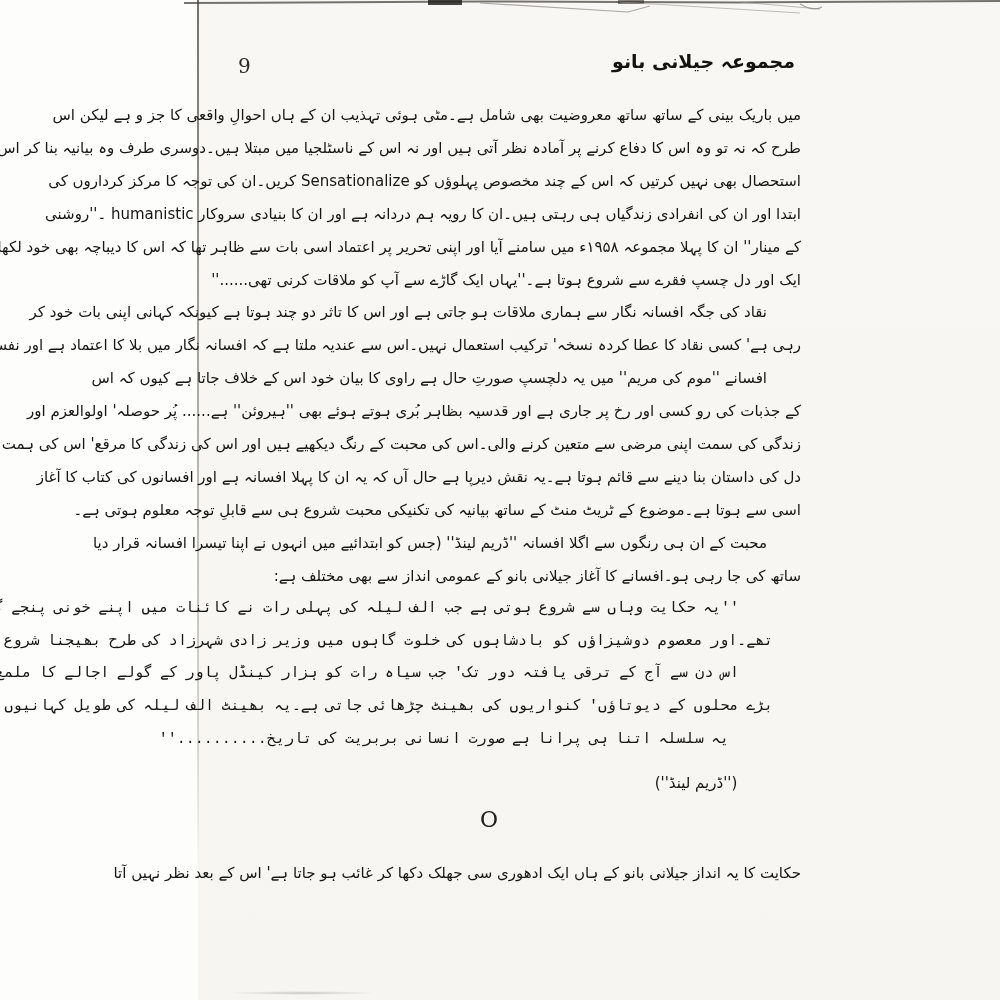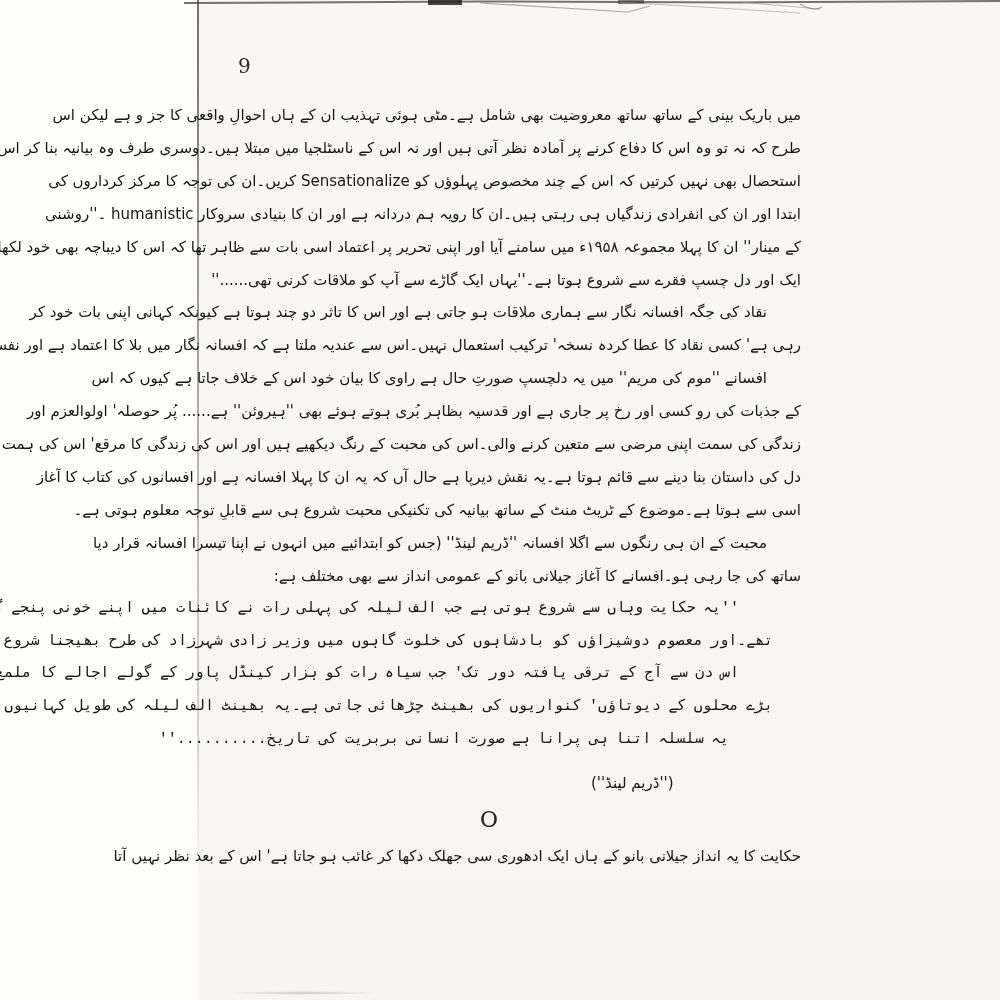--- a/index.html
+++ b/index.html
@@ -43,29 +43,29 @@
   .line{
     line-height:32.9px;white-space:nowrap;
     text-align:justify;text-align-last:justify;
   }
   .line.end{text-align-last:right;}
   .line.center{text-align-last:center;}
   .line.indent{padding-right:34px;}
   .para.quote{margin-right:28px;word-spacing:-1.5px;font-family:Liberation Mono, monospace;}
   .para.quote .line.end{padding-right:44px;}
   .attribution{
-    margin-top:13px;direction:rtl;text-align:left;padding-left:370px;
+    margin-top:13px;direction:rtl;text-align:center;padding-left:370px;
     font-size:15px;line-height:26px;white-space:nowrap;
   }
   .separator{
     margin-top:9px;text-align:center;transform:translateX(-22px);
     font-family:"DejaVu Serif",serif;font-size:22px;color:#22211e;line-height:30px;
   }
   .footer-line{
-    margin-top:5px;line-height:32.9px;white-space:nowrap;
+    margin-top:22px;line-height:32.9px;white-space:nowrap;
     text-align:justify;text-align-last:justify;
   }
 </style>
 </head>
 <body>
 
 <div class="canvas">
 
   <div class="page"></div>
   <div class="page-edge"></div>
@@ -74,20 +74,21 @@
     <path d="M4,3 L300,1.5 L560,2.5 L820,1" stroke="#4a463f" stroke-width="2" fill="none" opacity="0.75"></path>
     <rect x="248" y="0" width="34" height="5" fill="#26231f" opacity="0.85"></rect>
     <rect x="438" y="0" width="26" height="4" fill="#33302a" opacity="0.6"></rect>
     <path d="M300,3 L448,12 L470,6" stroke="#8d8880" stroke-width="1.2" fill="none" opacity="0.7"></path>
     <path d="M440,2 L620,13 M560,2 L640,9" stroke="#9a948b" stroke-width="1" fill="none" opacity="0.6"></path>
     <path d="M620,4 q14,8 22,3" stroke="#7d7870" stroke-width="1.2" fill="none" opacity="0.65"></path>
   </svg>
   <div class="artifact-bottom"></div>
 
   <div class="page-number">9</div>
+  <div class="running-header">مجموعہ جیلانی بانو</div>
 
   <div class="body-text">
     <div id="paragraphs-host">
         <div class="para">
           <div class="line">میں باریک بینی کے ساتھ ساتھ معروضیت بھی شامل ہے۔مٹی ہوئی تہذیب ان کے ہاں احوالِ واقعی کا جز و ہے لیکن اس</div>
           <div class="line">طرح کہ نہ تو وہ اس کا دفاع کرنے پر آمادہ نظر آتی ہیں اور نہ اس کے ناسٹلجیا میں مبتلا ہیں۔دوسری طرف وہ بیانیہ بنا کر اس کا</div>
           <div class="line">استحصال بھی نہیں کرتیں کہ اس کے چند مخصوص پہلوؤں کو Sensationalize کریں۔ان کی توجہ کا مرکز کرداروں کی</div>
           <div class="line">ابتدا اور ان کی انفرادی زندگیاں ہی رہتی ہیں۔ان کا رویہ ہم دردانہ ہے اور ان کا بنیادی سروکار humanistic ۔''روشنی</div>
           <div class="line">کے مینار'' ان کا پہلا مجموعہ ۱۹۵۸ء میں سامنے آیا اور اپنی تحریر پر اعتماد اسی بات سے ظاہر تھا کہ اس کا دیباچہ بھی خود لکھا جو</div>
           <div class="line end">ایک اور دل چسپ فقرے سے شروع ہوتا ہے۔''یہاں ایک گاڑے سے آپ کو ملاقات کرنی تھی......''</div>

